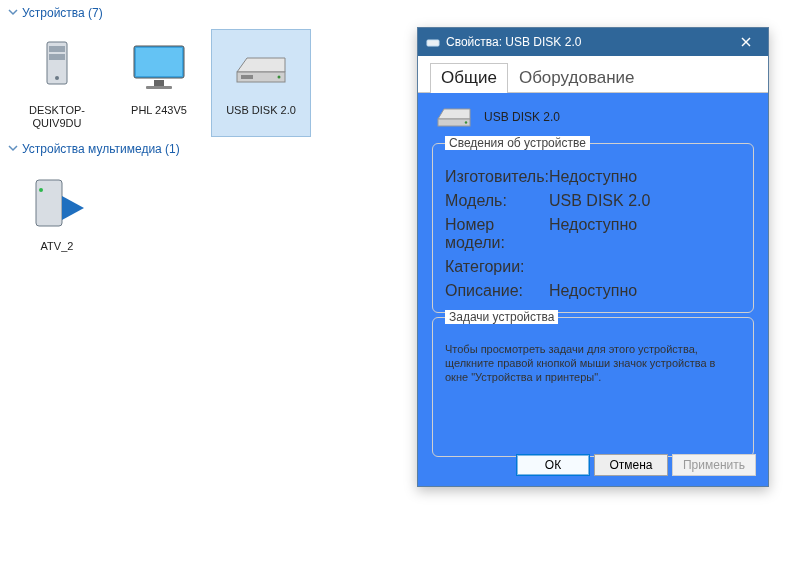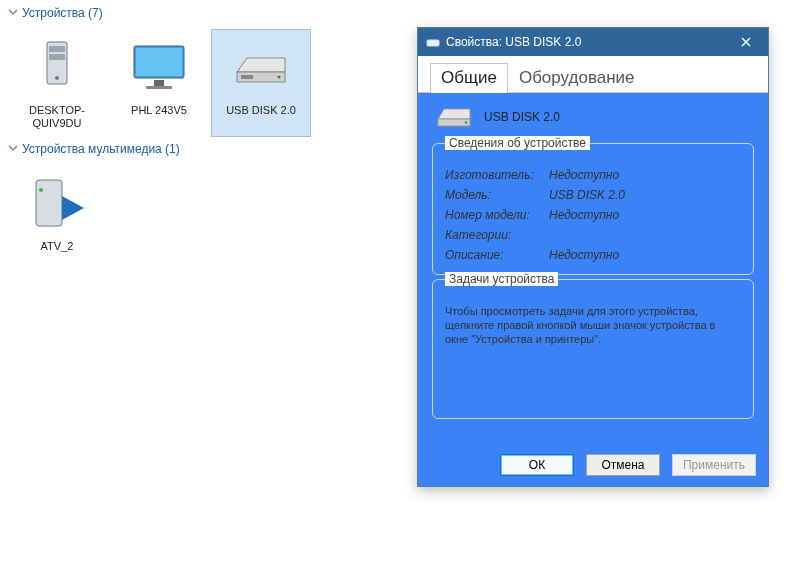--- a/index.html
+++ b/index.html
@@ -123,37 +123,36 @@
     color: #444;
     background: #fff;
     padding: 0 4px;
     position: relative;
     top: -18px;
     margin-bottom: -12px;
     display: inline-block;
   }
   .prop-row {
     display: flex;
-    font-size: 12px;
+    font-size: 16px;
     margin-bottom: 6px;
-    font-style: italic;
   }
   .prop-key { width: 104px; color: #333; }
   .prop-val { color: #333; }
   .tasks-text {
     font-size: 11px;
     color: #333;
     line-height: 14px;
   }
   .dialog-buttons {
     position: absolute;
     right: 12px;
     bottom: 10px;
     display: flex;
-    gap: 12px;
+    gap: 4px;
   }
   .btn {
     min-width: 74px;
     height: 22px;
     font-size: 12px;
     border: 1px solid #a3a3a3;
     background: #eee;
     cursor: pointer;
     padding: 0 10px;
   }

